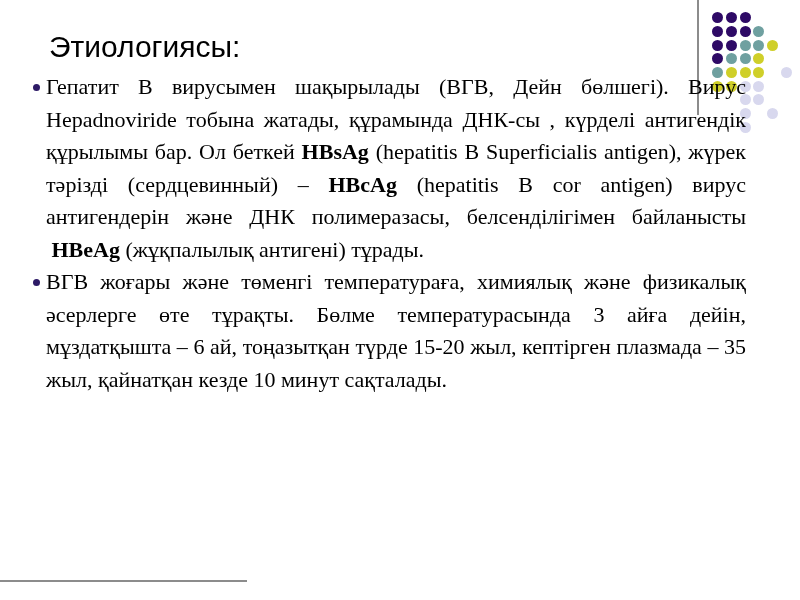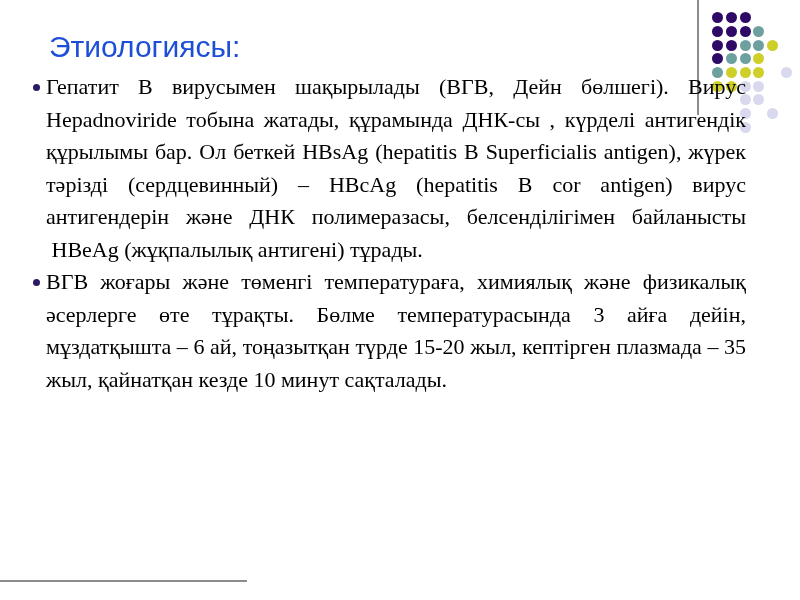--- a/index.html
+++ b/index.html
@@ -15,21 +15,21 @@
   .content{
     position:absolute;left:46px;top:71px;width:700px;z-index:2;
   }
   .bullet-item{
     position:relative;text-align:justify;
     font-size:22px;line-height:32.5px;color:#000;margin:0;
   }
   .bullet-dot{
     position:absolute;left:-13px;top:13px;width:7px;height:7px;border-radius:50%;
   }
-  .bullet-text b{font-weight:normal;}
+  .bullet-text b{font-weight:bold;}
   .corner-dots{
     position:absolute;left:711px;top:11px;z-index:0;
     display:grid;grid-template-columns:repeat(6,13.7px);grid-auto-rows:13.7px;
   }
   .dot{width:11px;height:11px;border-radius:50%;margin:1.3px;}
   .vline{position:absolute;left:697px;top:0;width:2px;height:115px;z-index:1;}
   .hline{position:absolute;left:0;top:580px;width:247px;height:2px;}
 </style>
 </head>
 <body>
@@ -90,20 +90,20 @@
       <span class="dot" style="background: rgb(216, 216, 238);"></span>
       <span class="dot" style="visibility: hidden;"></span>
       <span class="dot" style="visibility: hidden;"></span>
       <span class="dot" style="visibility: hidden;"></span>
     </div>
 
   <div class="vline" style="background: rgb(140, 140, 140);"></div>
 
   <div class="hline" style="background: rgb(140, 140, 140);"></div>
 
-  <h1 class="slide-title" style="margin: 0px; color: #1d4ed8;">Этиологиясы:</h1>
+  <h1 class="slide-title" style="margin: 0px; color: #000000;">Этиологиясы:</h1>
 
   <div class="content" id="content">
       <div class="bullet-item"><span class="bullet-dot" style="background: rgb(45, 26, 102);"></span><span class="bullet-text"><span>Гепатит В вирусымен шақырылады (ВГВ, Дейн бөлшегі). Вирус Hepadnoviride тобына жатады, құрамында ДНК-сы , күрделі антигендік құрылымы бар. Ол беткей </span><b>HBsAg</b><span> (hepatitis B Superficialis antigen), жүрек тәрізді (сердцевинный) – </span><b>HBcAg</b><span> (hepatitis B cor antigen) вирус антигендерін және ДНК полимеразасы, белсенділігімен байланысты &nbsp;</span><b>HBeAg</b><span> (жұқпалылық антигені) тұрады.</span></span></div>
       <div class="bullet-item"><span class="bullet-dot" style="background: rgb(45, 26, 102);"></span><span class="bullet-text"><span>ВГВ жоғары және төменгі температураға, химиялық және физикалық әсерлерге өте тұрақты. Бөлме температурасында 3 айға дейін, мұздатқышта – 6 ай, тоңазытқан түрде 15-20 жыл, кептірген плазмада – 35 жыл, қайнатқан кезде 10 минут сақталады.</span></span></div>
     </div>
 
 </div>
 
 </body></html>

